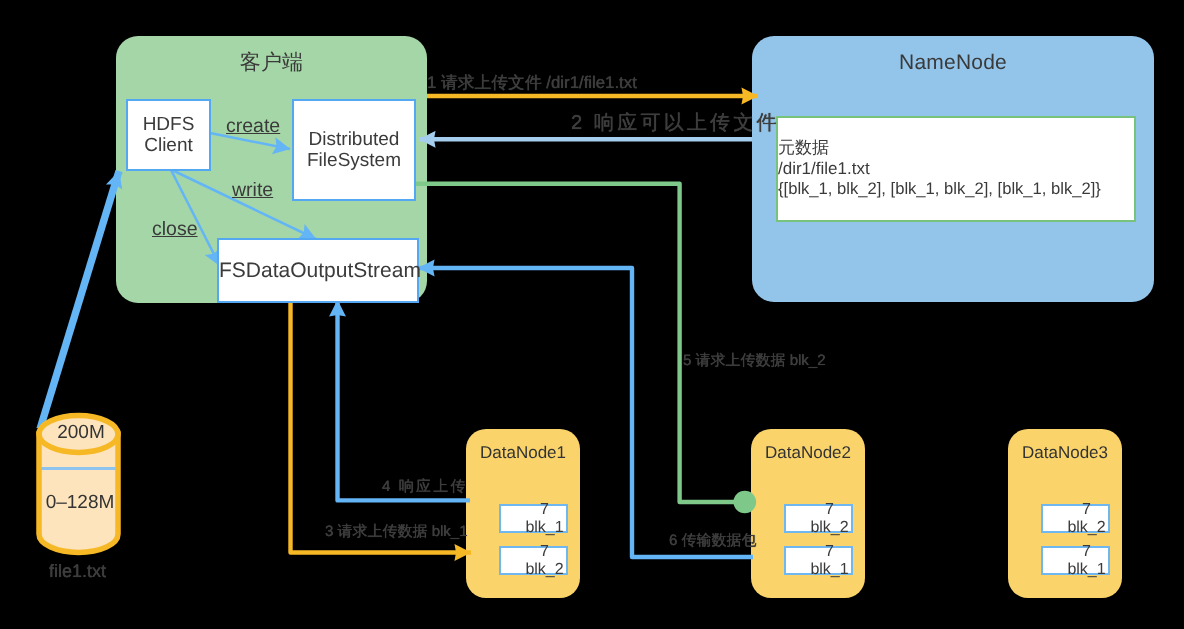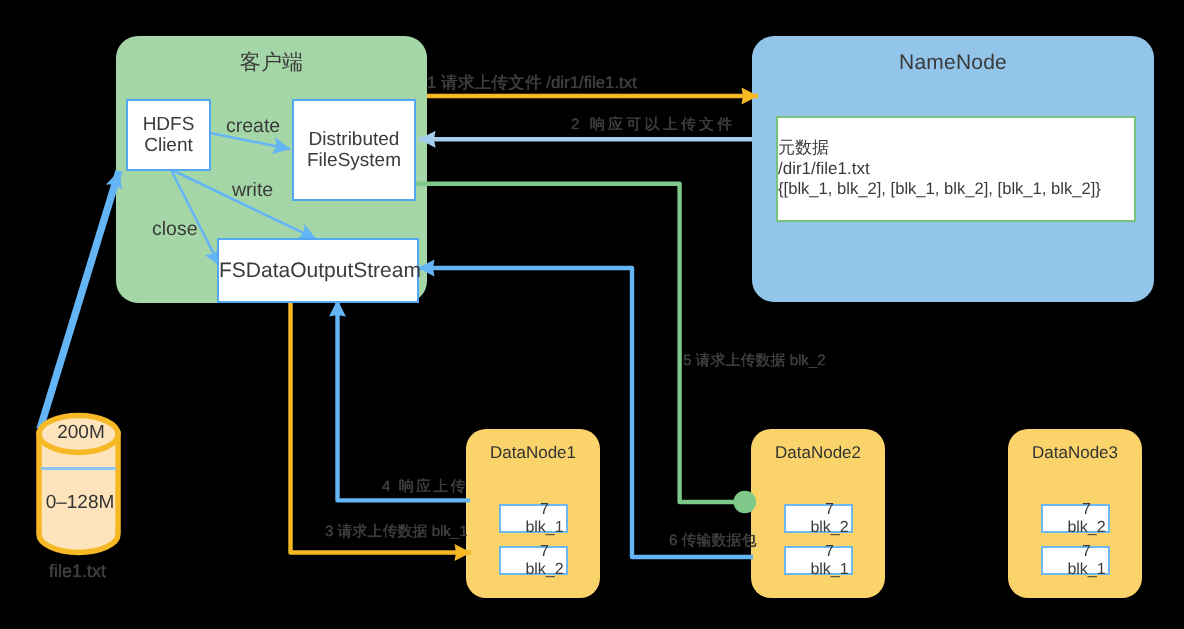--- a/index.html
+++ b/index.html
@@ -5,21 +5,21 @@
   html,body{margin:0;padding:0;background:#000;}
   body{width:1184px;height:629px;overflow:hidden;
        font-family:"Liberation Sans","DejaVu Sans",sans-serif;
        -webkit-font-smoothing:antialiased;text-rendering:geometricPrecision;}
   #stage{position:relative;width:1184px;height:629px;background:#000;}
   svg.layer{position:absolute;left:0;top:0;width:1184px;height:629px;display:block;}
   .abs{position:absolute;}
 
   .grp-client{left:116px;top:36px;width:311px;height:267px;background:#a5d6a7;border-radius:22px;}
   .grp-nn{left:752px;top:36px;width:402px;height:266px;background:#93c5ea;border-radius:22px;}
-  .grp-dn{width:134px;height:169px;background:#fad46b;border-radius:20px;top:429px;}
+  .grp-dn{width:114px;height:169px;background:#fad46b;border-radius:20px;top:429px;}
   .dn1{left:466px;} .dn2{left:751px;} .dn3{left:1008px;}
 
   .grp-title{position:absolute;left:0;right:0;top:13px;text-align:center;
              font-size:21px;color:#3a3a3a;letter-spacing:0.2px;}
   .dn-title{position:absolute;left:0;right:0;top:14px;text-align:center;
             font-size:17px;color:#333;}
 
   .wbox{position:absolute;background:#fff;border:2.6px solid #54a8f2;box-sizing:border-box;}
   .wbox .t{position:absolute;left:0;right:0;top:50%;transform:translateY(-50%);
            text-align:center;color:#3b3b3b;line-height:21.4px;}
@@ -30,21 +30,21 @@
              text-align:center;font-size:16px;color:#3a3a3a;margin-left:22px;}
 
   .metabox{position:absolute;left:776px;top:116px;width:360px;height:106px;
            background:#fff;border:2.8px solid #78c37c;box-sizing:border-box;}
   .metabox .t{position:absolute;left:0;right:0;top:50%;transform:translateY(-50%);
               font-size:17px;color:#3a3a3a;line-height:20.5px;}
   .metabox .t .l3{font-size:16.6px;}
 
   .steplabel{position:absolute;font-size:15px;color:#3d3d3d;white-space:nowrap;
               text-shadow:0 0 0.7px #3d3d3d,0 0 0.7px #3d3d3d;}
-  .edgelabel{position:absolute;font-size:19.5px;color:#3a3a3a;white-space:nowrap;}
+  .edgelabel{position:absolute;font-size:19.5px;color:#3a3a3a;white-space:nowrap;text-decoration:underline;}
   .filecap{position:absolute;font-size:18px;color:#3d3d3d;white-space:nowrap;
              text-shadow:0 0 0.7px #3d3d3d,0 0 0.7px #3d3d3d;}
   .cyltext{position:absolute;text-align:center;color:#333;white-space:nowrap;}
 </style>
 </head>
 <body>
 
 <div id="stage">
 
   <div class="abs grp-client">
@@ -152,21 +152,21 @@
 
   <div class="wbox" style="left:217px;top:238px;width:202px;height:65px">
     <div class="t" style="font-size:21px">FSDataOutputStream</div>
   </div>
 
   <div class="edgelabel" style="left:226px;top:115px">create</div>
   <div class="edgelabel" style="left:232px;top:179px">write</div>
   <div class="edgelabel" style="left:152px;top:218px">close</div>
 
   <div class="steplabel" style="left:427px;top:71px;font-size:16.8px">1 请求上传文件 /dir1/file1.txt</div>
-  <div class="steplabel" style="left:571px;top:116px;font-size:15px;letter-spacing:3.2px">2 响应可以上传文件</div>
+  <div class="steplabel" style="left:571px;top:109px;font-size:20px;letter-spacing:3.2px">2 响应可以上传文件</div>
   <div class="steplabel" style="left:325px;top:523px">3 请求上传数据 blk_1</div>
   <div class="steplabel" style="left:382px;top:478px;letter-spacing:2.2px">4 响应上传</div>
   <div class="steplabel" style="left:683px;top:352px">5 请求上传数据 blk_2</div>
   <div class="steplabel" style="left:669px;top:532px">6 传输数据包</div>
 
   <svg class="layer" viewBox="0 0 1184 629">
     <path d="M39 434 L39 534 A39.5 18.5 0 0 0 118 534 L118 434 Z" fill="#fde4bd" stroke="#f7b826" stroke-width="5.5"></path>
     <ellipse cx="78.5" cy="434" rx="39.5" ry="18.5" fill="#fde4bd" stroke="#f7b826" stroke-width="5.5"></ellipse>
     <line x1="41" y1="468.5" x2="116" y2="468.5" stroke="#8dc4ef" stroke-width="3"></line>
   </svg>

